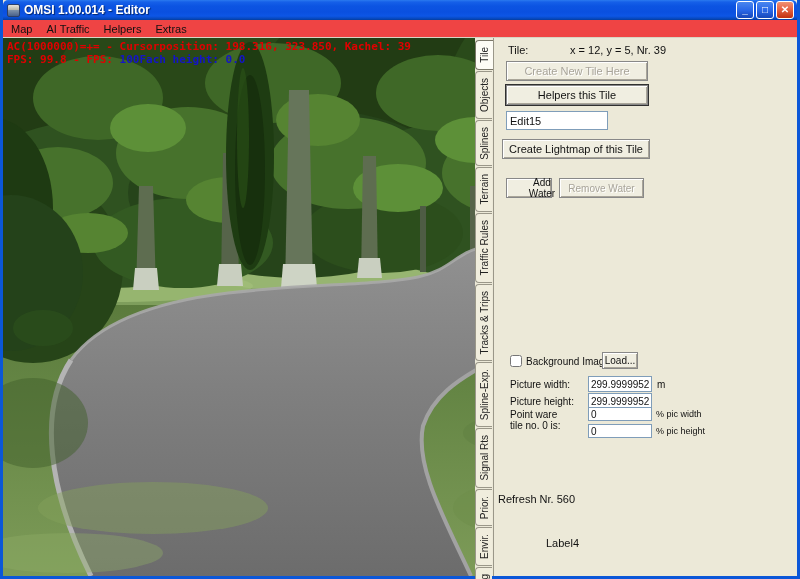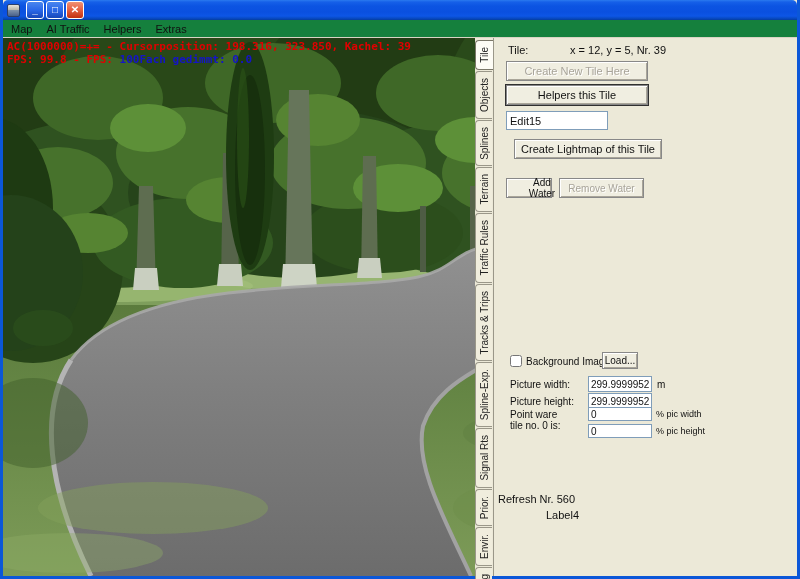--- a/index.html
+++ b/index.html
@@ -15,21 +15,21 @@
   .app-icon { width:13px; height:13px; margin-right:4px; border-radius:2px;
     background:linear-gradient(180deg,#e8e5da 0%,#b9b5a6 45%,#7b8fa8 50%,#49618a 100%);
     border:1px solid #2b3f68; }
   .title-text { color:#fff; font-size:12px; font-weight:bold; text-shadow:1px 1px 1px #00256e;
     flex:1; white-space:nowrap; }
   .winbtn { width:18px; height:18px; margin-left:2px; border-radius:3px; border:1px solid #fff;
     color:#fff; font-size:10px; line-height:16px; text-align:center; font-weight:bold;
     background:linear-gradient(180deg,#4a86ee 0%,#2a68e8 50%,#1747b8 100%); }
   .winbtn.close { background:linear-gradient(180deg,#ee9274 0%,#e8684a 40%,#c23110 100%); }
   
-  .menubar { height:18px; display:flex; align-items:center; background:#15803d;
+  .menubar { height:18px; display:flex; align-items:center; background:#ef4444;
     border-bottom:1px solid #d8d4c4; font-size:11px; padding-left:1px; }
   .menu-item { padding:2px 7px; color:#111; }
   
   .main { display:flex; height:538px; background:#ece9d8; }
   .viewport { position:relative; width:472px; height:538px; background:#3c5528; overflow:hidden; }
   .viewport svg { display:block; width:582px; height:538px; }
   .debug { position:absolute; top:2px; left:4px; font-family:"DejaVu Sans Mono", monospace;
     font-size:11px; font-weight:bold; line-height:13px; white-space:nowrap; }
   .dbg-red { color:#e00000; } .dbg-blue { color:#1414c8; }
   
@@ -57,20 +57,21 @@
   .cbox { position:absolute; width:12px; height:12px; background:#fff; border:1px solid #1d5281; }
   .small { font-size:10px; } .tiny { font-size:9px; }
 </style>
 </head>
 <body>
 
 <div class="window">
 
   <div class="titlebar">
     <div class="app-icon"></div>
+    <div class="title-text">OMSI 1.00.014 - Editor</div>
     <div class="winbtn">_</div>
     <div class="winbtn">□</div>
     <div class="winbtn close">✕</div>
   </div>
 
   <div class="menubar">
     <div class="menu-item">Map</div>
     <div class="menu-item">AI Traffic</div>
     <div class="menu-item">Helpers</div>
     <div class="menu-item">Extras</div>
@@ -183,21 +184,21 @@
 
         <g>
           <ellipse cx="-10" cy="170" rx="60" ry="90" fill="#1e3a12"></ellipse>
           <ellipse cx="8" cy="235" rx="72" ry="78" fill="#24421a"></ellipse>
           <ellipse cx="40" cy="290" rx="30" ry="18" fill="#2a4c1c" opacity="0.9"></ellipse>
         </g>
       </svg>
 
       <div class="debug">
         <div class="dbg-red">AC(1000000)=+= - Cursorposition: 198.316, 323.850, Kachel: 39</div>
-        <div><span class="dbg-red">FPS: 99.8 - FPS: </span><span class="dbg-blue">100Fach gedimmt: 0.0</span></div>
+        <div><span class="dbg-red">FPS: 99.8 - FPS: </span><span class="dbg-blue">100Fach height: 0.0</span></div>
       </div>
     </div>
 
     <div class="tabstrip">
       <div class="vtab active">
           <span>Tile</span>
         </div>
       <div class="vtab">
           <span>Objects</span>
         </div>
@@ -232,21 +233,21 @@
 
     <div class="panel">
       <div class="abs" style="left:14px; top:6px;">Tile:</div>
       <div class="abs" style="left:76px; top:6px;">x = 12, y = 5, Nr. 39</div>
 
       <button class="btn disabled" style="left:12px; top:23px; width:142px; height:20px;">Create New Tile Here</button>
       <button class="btn default" style="left:12px; top:47px; width:142px; height:20px;">Helpers this Tile</button>
 
       <input class="tbox" style="left: 12px; top: 73px; width: 102px; height: 19px;" value="Edit15">
 
-      <button class="btn" style="left:20px; top:101px; width:148px; height:20px;">Create Lightmap of this Tile</button>
+      <button class="btn" style="left:8px; top:101px; width:148px; height:20px;">Create Lightmap of this Tile</button>
 
       <button class="btn" style="left:12px; top:140px; width:46px; height:20px; font-size:10px;padding-left:26px;">Add Water</button>
       <button class="btn disabled" style="left:65px; top:140px; width:85px; height:20px; font-size:10px;">Remove Water</button>
 
       <input type="checkbox" class="cbox" style="left: 16px; top: 317px;">
       <div class="abs small" style="left:32px; top:318px;">Background Image:</div>
       <button class="btn" style="left:108px; top:314px; width:36px; height:17px; font-size:10px;">Load...</button>
 
       <div class="abs small" style="left:16px; top:341px;">Picture width:</div>
       <input class="tbox num" style="left: 94px; top: 338px; width: 64px; height: 16px;" value="299.999995292">
@@ -256,17 +257,17 @@
       <input class="tbox num" style="left: 94px; top: 355px; width: 64px; height: 16px;" value="299.999995292">
 
       <div class="abs small" style="left:16px; top:371px;">Point ware</div>
       <div class="abs small" style="left:16px; top:382px;">tile no. 0 is:</div>
       <input class="tbox num" style="left: 94px; top: 369px; width: 64px; height: 14px;" value="0">
       <div class="abs tiny" style="left:162px; top:371px;">% pic width</div>
       <input class="tbox num" style="left: 94px; top: 386px; width: 64px; height: 14px;" value="0">
       <div class="abs tiny" style="left:162px; top:388px;">% pic height</div>
 
       <div class="abs" style="left:4px; top:455px;">Refresh Nr. 560</div>
-      <div class="abs" style="left:4px; top:471px;padding-left:48px;">Label4</div>
+      <div class="abs" style="left:4px; top:499px;padding-left:48px;">Label4</div>
     </div>
 
   </div>
 </div>
 
 </body></html>

